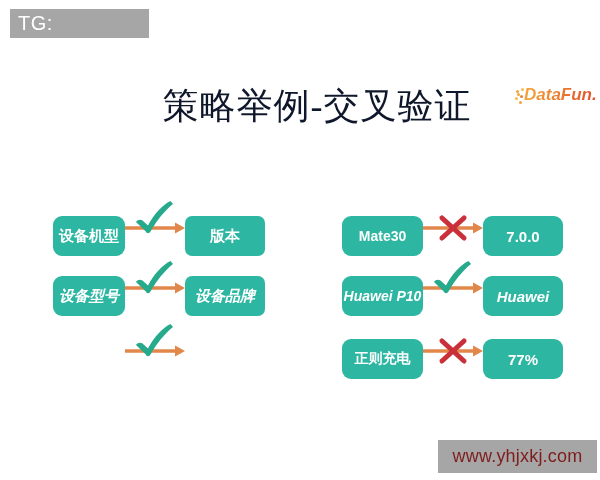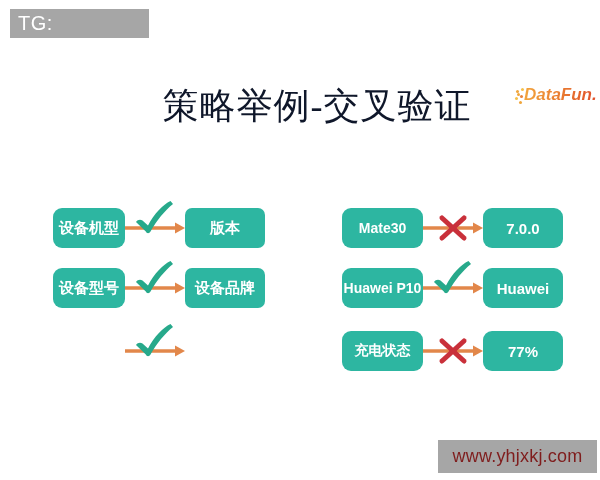--- a/index.html
+++ b/index.html
@@ -36,23 +36,23 @@
     font-size:17px;font-weight:bold;font-style:italic;
     background:linear-gradient(90deg,#f2a53d 0%,#e8772f 55%,#e14f2b 100%);
     -webkit-background-clip:text;background-clip:text;color:transparent;
     letter-spacing:0px;
   }
   
   .group{position:absolute;top:208px;}
   .group-left{left:53px;width:212px;}
   .group-right{left:342px;width:221px;}
   .row{position:absolute;left:0;height:40px;width:100%;}
-  .row.r0{top:0;} .row.r1{top:60px;} .row.r2{top:123px;}
+  .row.r0{top:0;} .row.r1{top:60px;font-style:italic;} .row.r2{top:123px;}
   .box{
-    position:absolute;top:0;height:40px;background:#2db6a1;border-radius:9px;
+    position:absolute;top:8px;height:40px;background:#2db6a1;border-radius:9px;
     color:#ffffff;display:flex;align-items:center;justify-content:center;
     box-sizing:border-box;
   }
   .box span{font-size:15px;font-weight:bold;white-space:nowrap;}
   .group-left  .from-box{left:0;width:72px;}
   .group-left  .to-box{left:132px;width:80px;border-radius:7px;}
   .group-right .from-box{left:0;width:81px;}
   .group-right .to-box{left:141px;width:80px;}
   .group-right .from-box span{font-size:14px;}
   
@@ -186,21 +186,21 @@
             <use href="#check-shape"></use>
           </svg>
 
       </div>
       <div class="box to-box">
           <span>Huawei</span>
         </div>
     </div>
     <div class="row r2">
       <div class="box from-box">
-          <span>充电状态</span>
+          <span>正则充电</span>
         </div>
       <svg class="connector" viewBox="0 0 60 12">
           <use href="#arrow-shape"></use>
         </svg>
       <div class="mark mark-cross">
 
         <svg class="cross-svg" viewBox="0 0 32 30" width="32" height="30">
             <use href="#cross-shape"></use>
           </svg>
       </div>

